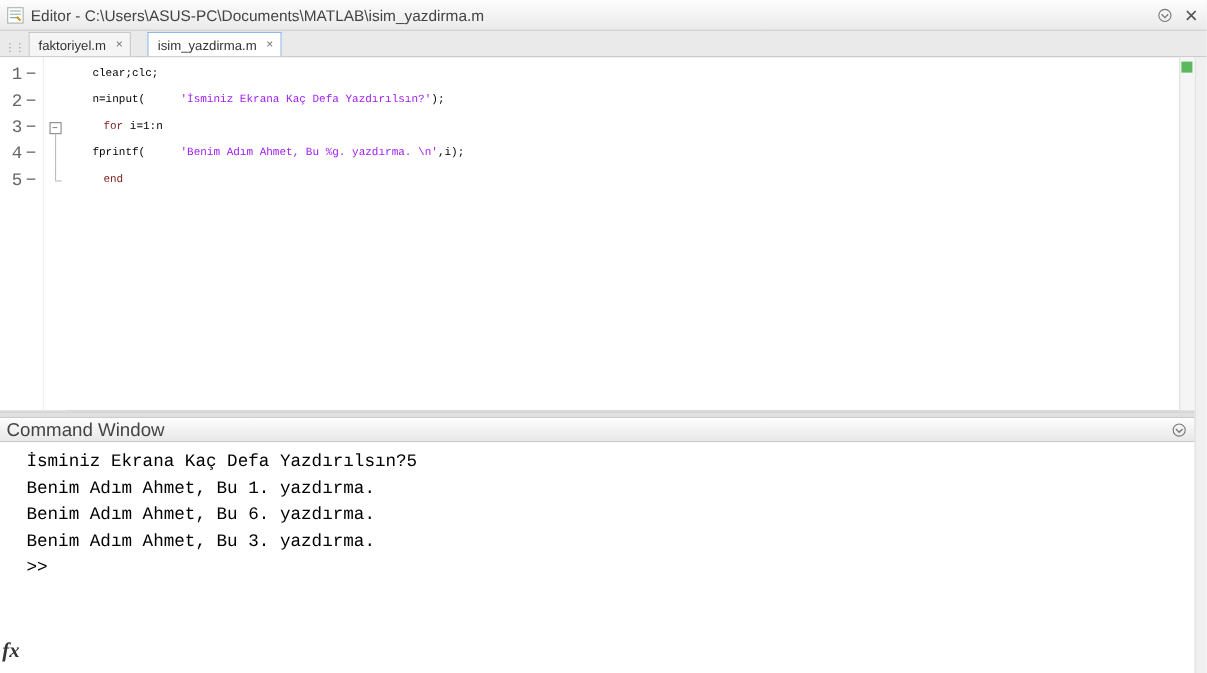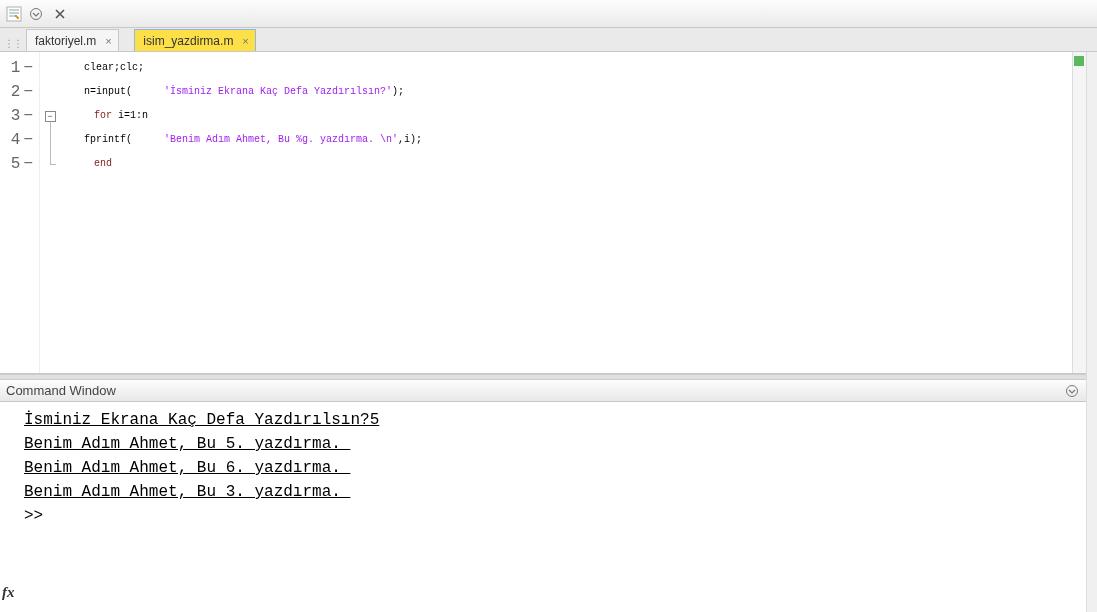--- a/index.html
+++ b/index.html
@@ -63,21 +63,21 @@
       border-bottom: none;
       display: flex;
       align-items: center;
       gap: 6px;
       font-size: 12px;
       color: #333;
       cursor: pointer;
       margin-right: 15px;
     }
     .tab.active {
-      background: #fde047;
+      background: #ffffff;
       border-color: #8fb8e8;
     }
     .tab-close {
       width: 12px; height: 12px;
       display: inline-flex; align-items: center; justify-content: center;
       color: #777; font-size: 11px;
       cursor: pointer;
     }
     
     .editor-wrap {
@@ -156,47 +156,47 @@
       cursor: row-resize;
     }
     
     .cmd-title {
       height: 22px;
       background: linear-gradient(to bottom, #fdfdfd, #e8e8e8);
       border-bottom: 1px solid #c8c8c8;
       display: flex; align-items: center;
       padding: 0 6px;
       color: #444;
-      font-size: 13px;
+      font-size: 17px;
     }
     .cmd-title .spacer { flex: 1; }
     .cmd-title .dd {
       width: 16px; height: 16px; display: inline-flex; align-items: center; justify-content: center;
       color: #555; cursor: pointer;
     }
     .cmd-body {
       flex: 1;
       background: #fff;
       padding: 6px 10px 4px 24px;
       font-family: Consolas, "Courier New", monospace;
       font-size: 16px;
       line-height: 24px;
       color: #000;
       position: relative;
       overflow: hidden;
     }
-    .cmd-line { white-space: pre; text-decoration: underline; }
+    .cmd-line { white-space: pre; }
     .fx {
       position: absolute;
       left: 2px;
       bottom: 8px;
       font-family: "Times New Roman", serif;
       font-style: italic;
       font-weight: bold;
-      font-size: 15px;
+      font-size: 19px;
       color: #333;
     }
     .prompt-row { display: flex; align-items: center; gap: 4px; }
     .outer-right {
       width: 11px;
       background: #f0f0f0;
       border-left: 1px solid #ddd;
     }
     .main-row { display: flex; flex: 1; overflow: hidden; }
     .main-col { display: flex; flex-direction: column; flex: 1; overflow: hidden; }
@@ -205,20 +205,21 @@
 <body>
 
 <div class="title-bar">
   <span class="app-icon">
     <svg width="16" height="16" viewBox="0 0 16 16">
       <rect x="1" y="1" width="14" height="14" fill="#fff" stroke="#b0b0b0"></rect>
       <path d="M3 4h10M3 7h10M3 10h7" stroke="#8aa" stroke-width="1"></path>
       <path d="M10 9l3 3-1 1-3-3z" fill="#e0a000" stroke="#b07000" stroke-width="0.5"></path>
     </svg>
   </span>
+  <span class="title-text">Editor - C:\Users\ASUS-PC\Documents\MATLAB\isim_yazdirma.m</span>
   <div class="title-buttons">
     <span class="title-btn">
       <svg width="14" height="14" viewBox="0 0 14 14">
           <circle cx="7" cy="7" r="5.5" fill="none" stroke="#777"></circle>
           <path d="M4 6l3 3 3-3" fill="none" stroke="#777" stroke-width="1.2"></path>
         </svg>
     </span>
     <span class="title-btn">
       <svg width="12" height="12" viewBox="0 0 12 12">
           <path d="M2 2l8 8M10 2l-8 8" stroke="#555" stroke-width="1.6"></path>
@@ -295,21 +296,21 @@
         <svg width="14" height="14" viewBox="0 0 14 14">
             <circle cx="7" cy="7" r="5.5" fill="none" stroke="#777"></circle>
             <path d="M4 6l3 3 3-3" fill="none" stroke="#777" stroke-width="1.2"></path>
           </svg>
       </span>
     </div>
 
     <div class="cmd-body">
       <div id="cmdlines">
           <div class="cmd-line">İsminiz Ekrana Kaç Defa Yazdırılsın?5</div>
-          <div class="cmd-line">Benim Adım Ahmet, Bu 5. yazdırma. </div>
+          <div class="cmd-line">Benim Adım Ahmet, Bu 1. yazdırma. </div>
           <div class="cmd-line">Benim Adım Ahmet, Bu 6. yazdırma. </div>
           <div class="cmd-line">Benim Adım Ahmet, Bu 3. yazdırma. </div>
         </div>
       <div class="prompt-row">
         <span>&gt;&gt;</span>
       </div>
       <span class="fx">fx</span>
     </div>
 
   </div>

